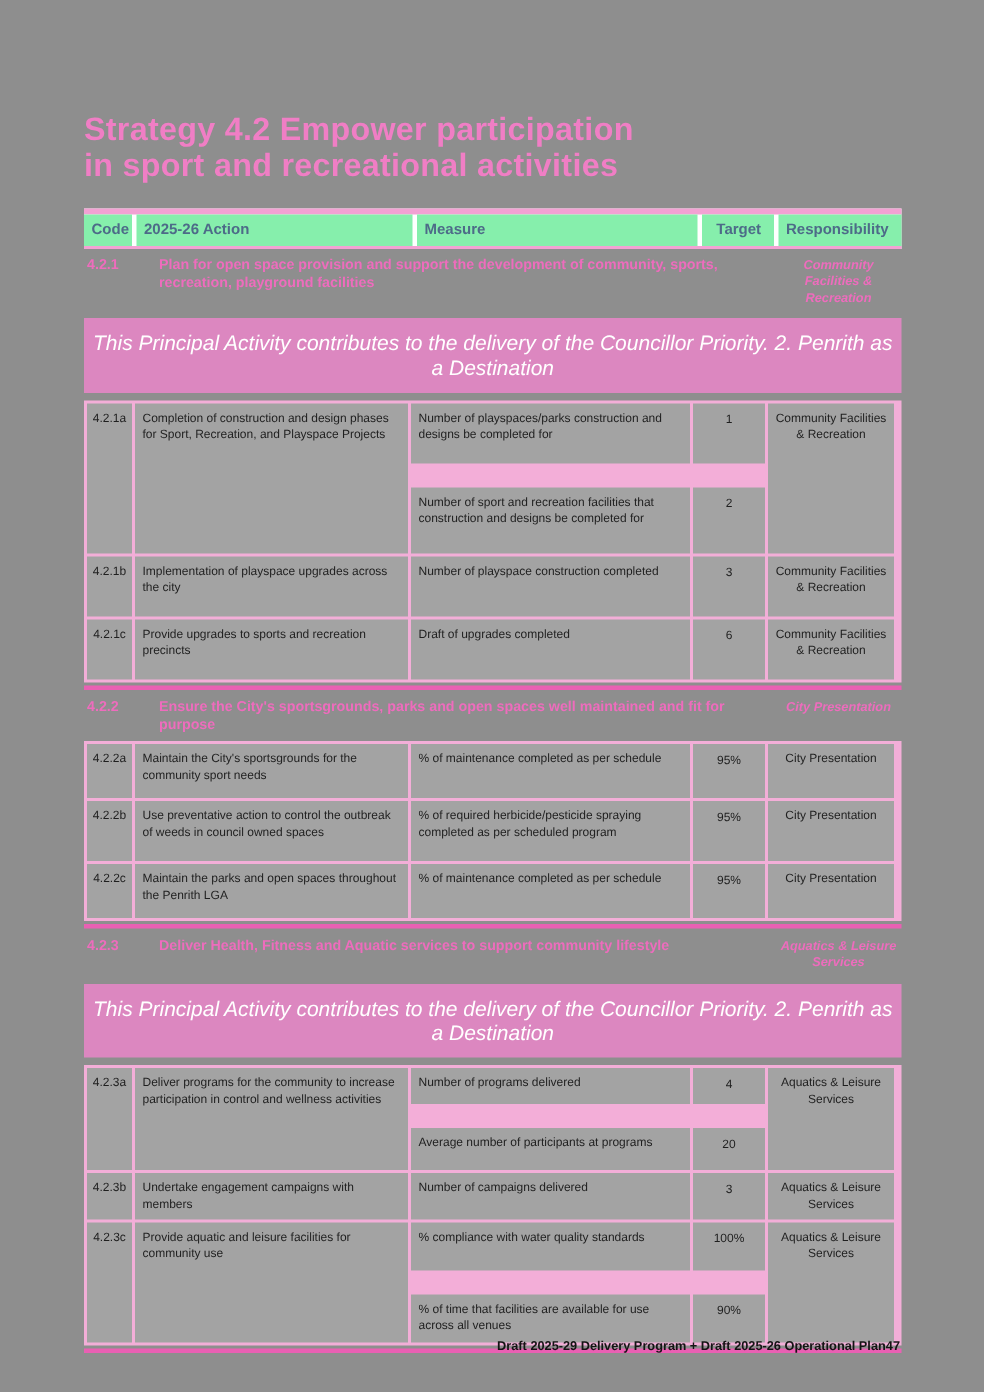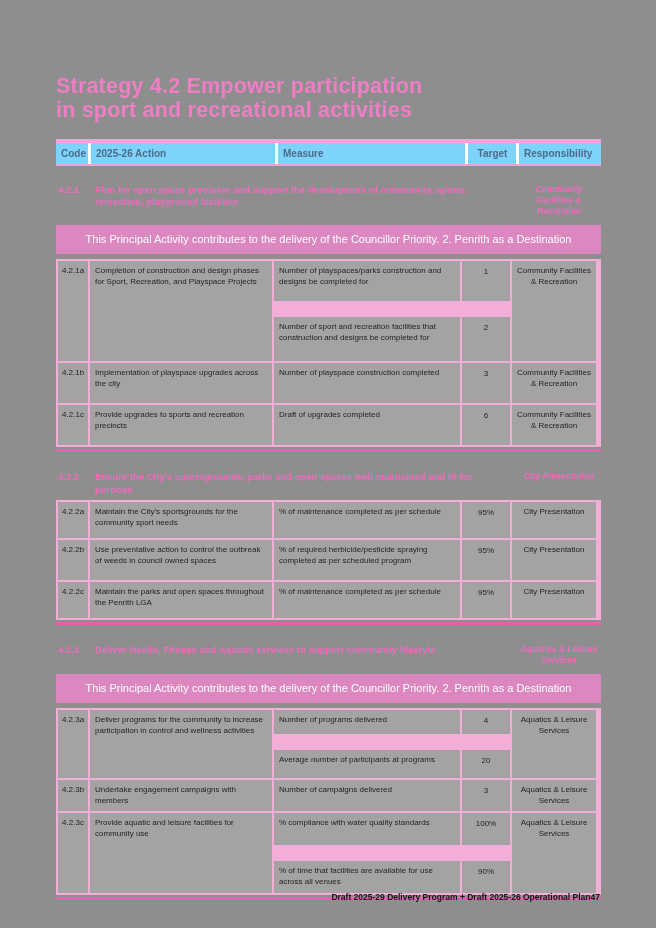--- a/index.html
+++ b/index.html
@@ -23,38 +23,38 @@
   
   .thead {
     display:grid;
     grid-template-columns:32px 184px 187px 48px 1fr;
     column-gap:3px;
     background:#ffffff;
     border-top:4px solid #f2a2d3;
     border-bottom:2px solid #f2a2d3;
   }
   .th {
-    background:#7dd3fc; color:#4d6b88;
+    background:#86efac; color:#4d6b88;
     font-size:10px; font-weight:bold;
     padding:5px 4px 5px 5px; white-space:nowrap;
   }
   .th.ctr { text-align:center; }
 
   
   .srow {
     display:grid; grid-template-columns:32px 1fr 84px;
-    column-gap:5px; padding:18px 0 4px 0;
+    column-gap:16px; padding:5px 0 4px 0;
   }
   .s-code { color:#ee6cbd; font-weight:bold; font-size:9.5px; padding-left:2px; }
   .s-title { color:#ee6cbd; font-weight:bold; font-size:9.5px; line-height:1.3; padding-left:2px; }
   .s-resp { color:#ee6cbd; font-style:italic; font-weight:bold; font-size:8.5px; line-height:1.3; text-align:center; }
 
   .banner {
     background:#dc87c0; color:#ffffff;
-    font-size:11px;
+    font-style:italic; font-size:14px;
     text-align:center; padding:8px 6px;
     margin:4px 0 5px 0; line-height:1.2;
   }
 
   
   .rowgroup {
     background:#f3aed8; padding:2px;
     display:grid; row-gap:2px;
     margin-bottom:2px;
   }

